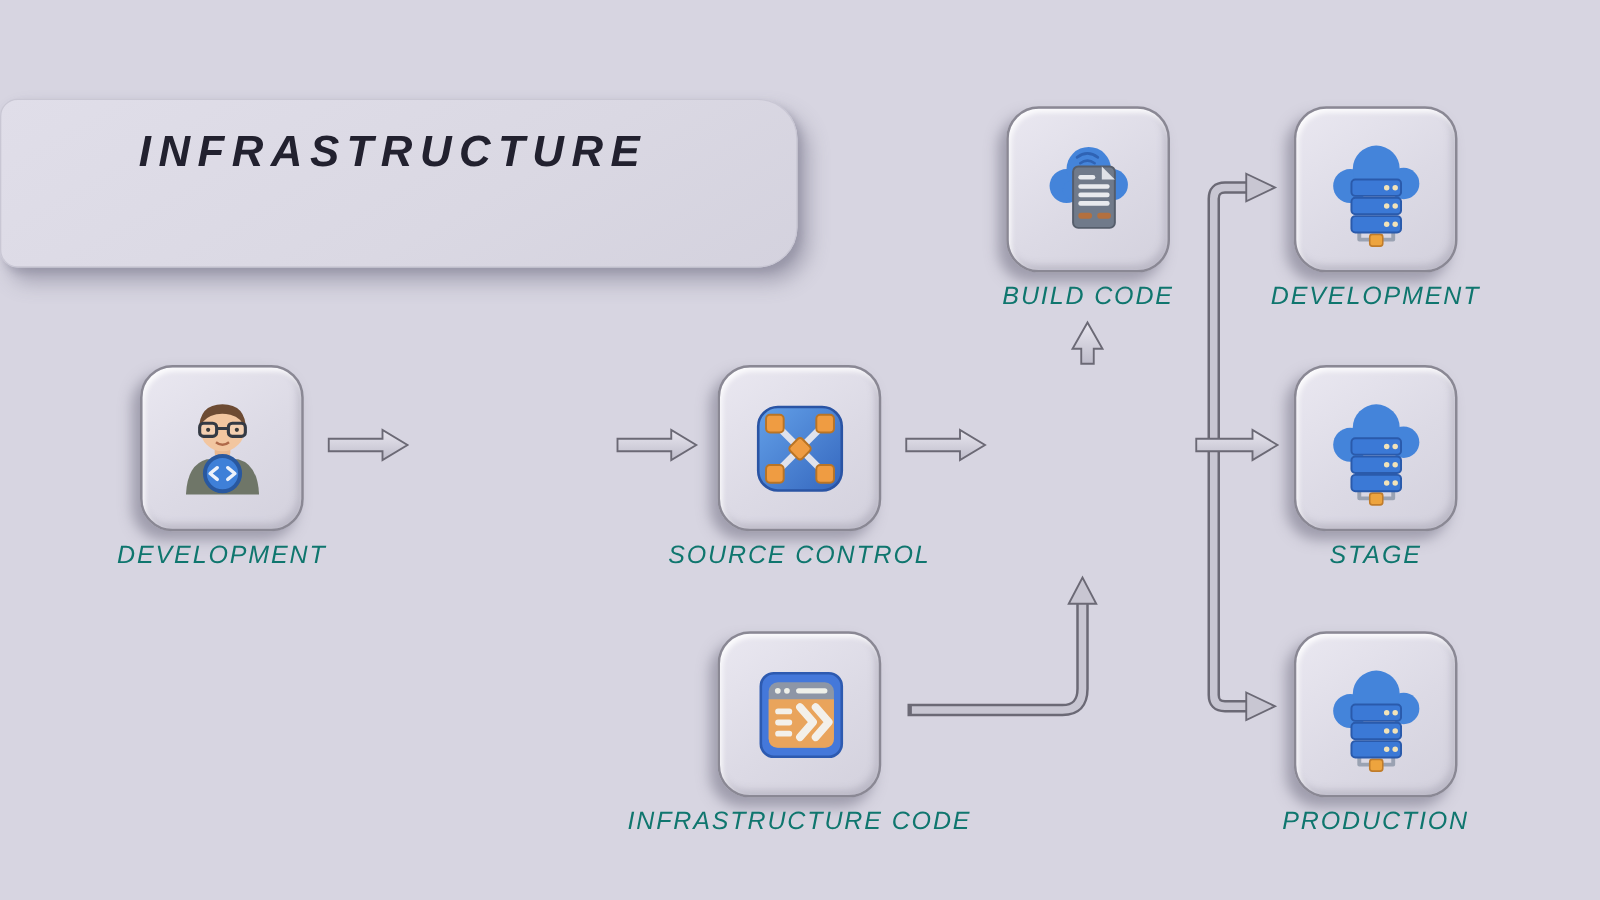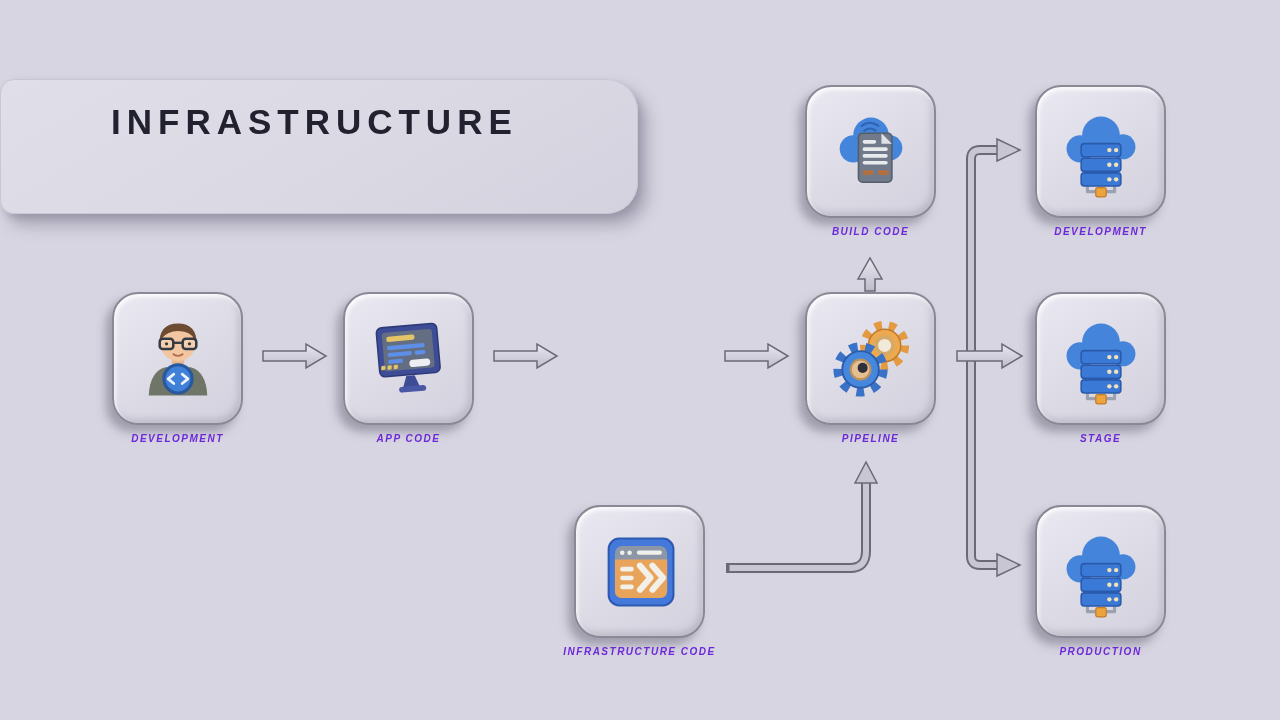--- a/index.html
+++ b/index.html
@@ -10,40 +10,40 @@
   .title-panel{
     position:absolute;left:0;top:79px;width:638px;height:135px;
     background:linear-gradient(150deg,#e0dee9 0%,#dad8e3 60%,#d4d2de 100%);
     border:1px solid #c9c7d4;
     border-radius:14px 32px 32px 14px;
     box-shadow:9px 11px 16px rgba(108,106,128,0.45), 3px 4px 6px rgba(108,106,128,0.25);
     box-sizing:border-box;
   }
   .title-text{
     margin:0;padding:18px 0 0 110px;
-    font-size:35px;line-height:47px;font-weight:800;
+    font-size:35px;line-height:47px;font-weight:800;font-style:italic;
     letter-spacing:6px;color:#22212f;
   }
 
   
   .node{position:absolute;width:131px;height:133px;}
   .card{
     width:131px;height:133px;box-sizing:border-box;
     border:2px solid #8a8894;border-radius:26px;
     background:linear-gradient(145deg,#eae8f1 0%,#dcdae5 55%,#d3d1dd 100%);
     box-shadow:-6px 7px 10px rgba(104,102,122,0.5),
                inset 2px 3px 4px rgba(255,255,255,0.85),
                inset -3px -4px 6px rgba(140,138,155,0.35);
     display:flex;align-items:center;justify-content:center;
   }
   .node-label{
     position:absolute;top:141px;left:50%;transform:translateX(-50%);
     white-space:nowrap;text-align:center;
-    font-size:10px;font-weight:700;font-style:italic;
-    letter-spacing:1.5px;color:#6d28d9;
+    font-size:20px;font-weight:400;font-style:italic;
+    letter-spacing:1.5px;color:#0f766e;
   }
   .n-developers{left:112px;top:292px}
   .n-app-code{left:343px;top:292px}
   .n-source-control{left:574px;top:292px}
   .n-pipeline{left:805px;top:292px}
   .n-build-code{left:805px;top:85px}
   .n-development{left:1035px;top:85px}
   .n-stage{left:1035px;top:292px}
   .n-production{left:1035px;top:505px}
   .n-infrastructure-code{left:574px;top:505px}
@@ -102,62 +102,42 @@
         <circle cx="56" cy="30.5" r="1.6" fill="#3a3a3a"></circle>
         <path d="M40,40 Q45,44 50,40" stroke="#b06a4a" stroke-width="1.8" fill="none"></path>
         <circle cx="45" cy="64" r="13.5" fill="#3f80d8" stroke="#29589f" stroke-width="3"></circle>
         <path d="M41,59.5 L35.5,64 L41,68.5" stroke="#eef2fa" stroke-width="2.6" fill="none" stroke-linecap="round" stroke-linejoin="round"></path>
         <path d="M49,59.5 L54.5,64 L49,68.5" stroke="#eef2fa" stroke-width="2.6" fill="none" stroke-linecap="round" stroke-linejoin="round"></path>
       </svg>
     </div>
     <div class="node-label">DEVELOPMENT</div>
   </div>
 
-  <div class="node n-app-code">
-    <div class="card">
-      <svg class="icon" width="94" height="94" viewBox="0 0 90 90">
-        <g transform="rotate(-5 45 45)">
-          <polygon points="41,61 49,61 53,72 37,72" fill="#3e4c96"></polygon>
-          <rect x="33" y="71" width="26" height="5.5" rx="2.7" fill="#4a57a5"></rect>
-          <rect x="16" y="13" width="58" height="47" rx="5" fill="#3e4c96" stroke="#2e3a78" stroke-width="1.5"></rect>
-          <rect x="21" y="18" width="48" height="37" rx="3" fill="#646e83"></rect>
-          <rect x="25" y="22" width="27" height="5" rx="2" fill="#e5c468"></rect>
-          <rect x="25" y="31" width="36" height="4" rx="1.5" fill="#5e8fe8"></rect>
-          <rect x="25" y="37.5" width="23" height="4" rx="1.5" fill="#5e8fe8"></rect>
-          <rect x="51" y="37.5" width="10" height="4" rx="1.5" fill="#5e8fe8"></rect>
-          <rect x="25" y="44" width="14" height="4" rx="1.5" fill="#5e8fe8"></rect>
-          <rect x="25" y="49.5" width="4" height="4" rx="1" fill="#e5c468" transform="skewX(-8)"></rect>
-          <rect x="31" y="49.5" width="4" height="4" rx="1" fill="#e5c468" transform="skewX(-8)"></rect>
-          <rect x="37" y="49.5" width="4" height="4" rx="1" fill="#e5c468" transform="skewX(-8)"></rect>
-          <rect x="45" y="46" width="20" height="7" rx="3.5" fill="#eceef2"></rect>
-        </g>
-      </svg>
-    </div>
-    <div class="node-label">APP CODE</div>
-  </div>
-
-
-  <div class="node n-pipeline">
-    <div class="card">
-      <svg class="icon" width="94" height="94" viewBox="0 0 90 90">
-        <g>
-          <circle cx="58" cy="32" r="19" fill="none" stroke="#e39a41" stroke-width="9" stroke-dasharray="6.6 6.7"></circle>
-          <circle cx="58" cy="32" r="15.5" fill="#eda94f" stroke="#c07c2b" stroke-width="1.5"></circle>
-          <circle cx="58" cy="32" r="8" fill="#f2ead9" stroke="#d5a968" stroke-width="3.5"></circle>
-        </g>
-        <g>
-          <circle cx="35" cy="55" r="21" fill="none" stroke="#3a72c8" stroke-width="10" stroke-dasharray="7.3 7.4"></circle>
-          <circle cx="35" cy="55" r="17.5" fill="#4687de" stroke="#2c5caa" stroke-width="1.8"></circle>
-          <circle cx="35" cy="55" r="9.5" fill="#e3bf92" stroke="#bb905a" stroke-width="2"></circle>
-          <circle cx="37" cy="53.5" r="4.8" fill="#30303c"></circle>
-        </g>
-      </svg>
-    </div>
-    <div class="node-label">PIPELINE</div>
-  </div>
+
+  <div class="node n-source-control">
+    <div class="card">
+      <svg class="icon" width="94" height="94" viewBox="0 0 90 90">
+        <defs>
+          <linearGradient id="scblue" x1="0" y1="0" x2="1" y2="1">
+            <stop offset="0" stop-color="#63a0e8"></stop>
+              <stop offset="1" stop-color="#3567be"></stop>
+          </linearGradient>
+        </defs>
+        <rect x="13" y="13" width="64" height="64" rx="15" fill="url(#scblue)" stroke="#2a54a4" stroke-width="2"></rect>
+        <path d="M25,25 L65,65 M65,25 L25,65" stroke="#dfe2ec" stroke-width="5" stroke-linecap="round"></path>
+        <rect x="19" y="19" width="13.5" height="13.5" rx="3" fill="#ef9c42" stroke="#b97425" stroke-width="1.5"></rect>
+        <rect x="57.5" y="19" width="13.5" height="13.5" rx="3" fill="#ef9c42" stroke="#b97425" stroke-width="1.5"></rect>
+        <rect x="19" y="57.5" width="13.5" height="13.5" rx="3" fill="#ef9c42" stroke="#b97425" stroke-width="1.5"></rect>
+        <rect x="57.5" y="57.5" width="13.5" height="13.5" rx="3" fill="#ef9c42" stroke="#b97425" stroke-width="1.5"></rect>
+        <rect x="38.5" y="38.5" width="13" height="13" rx="2.5" fill="#ef9c42" stroke="#b97425" stroke-width="1.5" transform="rotate(45 45 45)"></rect>
+      </svg>
+    </div>
+    <div class="node-label">SOURCE CONTROL</div>
+  </div>
+
 
   <div class="node n-build-code">
     <div class="card">
       <svg class="icon" width="94" height="94" viewBox="0 0 90 90">
         <g fill="#4484da">
           <circle cx="28" cy="42" r="13"></circle>
           <circle cx="63" cy="41" r="12"></circle>
           <circle cx="45" cy="29" r="17"></circle>
           <rect x="25" y="38" width="40" height="14" rx="7"></rect>
         </g>

